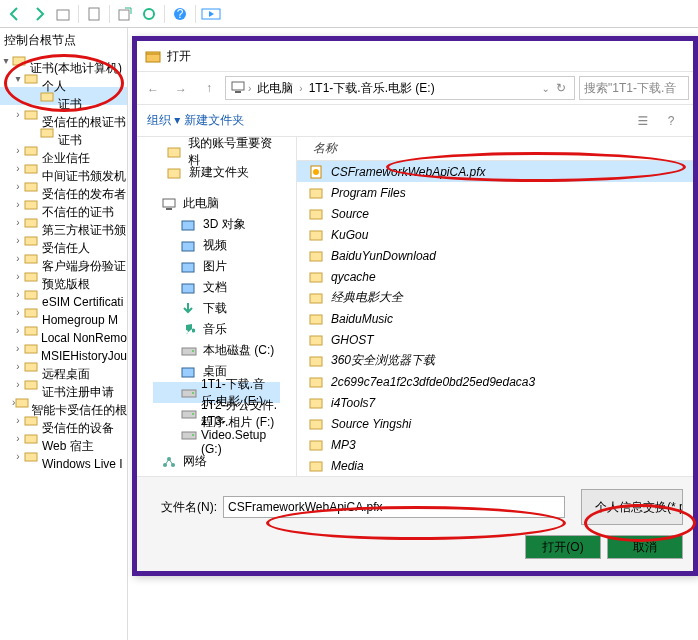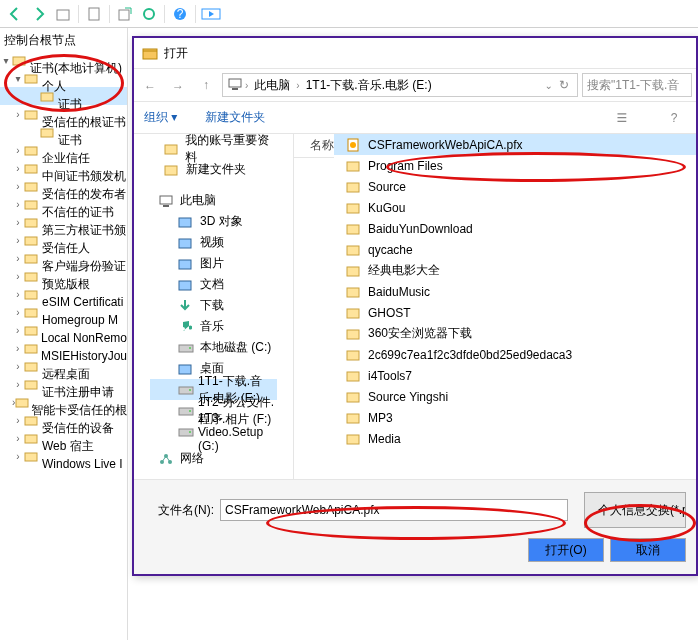--- a/index.html
+++ b/index.html
@@ -10,52 +10,52 @@
 .main { display:flex; height:612px; }
 .tree-pane { width:128px; background:#fff; border-right:1px solid #ddd; overflow:hidden; padding:2px 0; }
 .tree-title { padding:2px 4px; font-size:12px; }
 .tree-node { display:flex; align-items:center; padding:1px 0; white-space:nowrap; height:18px; }
 .tree-node .chev { width:12px; text-align:center; color:#666; font-size:10px; }
 .tree-node .ico { width:16px; height:14px; margin-right:2px; display:flex; align-items:center; }
 .tree-node .lbl { font-size:12px;margin-top:16px; }
 .tree-node.sel { background:#cce8ff; }
 .folder-svg { width:14px; height:12px; }
 .right-area { flex:1; background:#fff; position:relative; }
-.dialog { position:absolute; left:132px; top:36px; width:566px; height:540px; background:#fff; border:2px solid #4c1d95; box-shadow:2px 2px 8px rgba(0,0,0,0.2); z-index:10; display:flex; flex-direction:column; }
+.dialog { position:absolute; left:132px; top:36px; width:566px; height:540px; background:#fff; border:5px solid #4c1d95; box-shadow:2px 2px 8px rgba(0,0,0,0.2); z-index:10; display:flex; flex-direction:column; }
 .dlg-title { height:30px; display:flex; align-items:center; padding:0 8px; background:#fff; }
 .dlg-title .ico { width:16px; height:16px; margin-right:6px; }
 .nav-row { height:34px; border-top:1px solid #e5e5e5; border-bottom:1px solid #e5e5e5; display:flex; align-items:center; padding:0 4px; gap:4px; }
 .nav-btn { width:24px; height:24px; display:flex; align-items:center; justify-content:center; color:#888; }
 .crumb-box { flex:1; height:24px; border:1px solid #ccc; display:flex; align-items:center; padding:0 4px; background:#fff; }
 .crumb-box .cr { padding:0 4px; }
 .crumb-box .csep { color:#888; padding:0 2px; font-size:10px; }
 .search-box { width:110px; height:24px; border:1px solid #ccc; display:flex; align-items:center; padding:0 4px; color:#888; }
-.cmd-row { height:32px; border-bottom:1px solid #e5e5e5; display:flex; align-items:center; padding:0 10px; gap:28px; }
+.cmd-row { height:32px; border-bottom:1px solid #e5e5e5; display:flex; align-items:center; padding:0 10px; gap:4px; }
 .cmd-row .cmd { color:#333; }
 .cmd-row .cmd.link { color:#1a5fb4; }
 .cmd-row .spacer { flex:1; }
 .dlg-body { flex:1; display:flex; overflow:hidden; }
 .nav-tree { width:160px; border-right:1px solid #e5e5e5; overflow:hidden; padding:4px 16px; }
 .nav-item { display:flex; align-items:center; padding:2px 0 2px 14px; height:21px; }
 .nav-item.sel { background:#cce8ff; }
 .nav-item .nico { width:18px; height:16px; margin-right:4px; display:flex; align-items:center; }
 .nav-item.sub { padding-left:28px; }
-.file-area { flex:1; display:flex; flex-direction:row; }
+.file-area { flex:1; display:flex; flex-direction:column;font-style:italic; }
 .file-hdr { height:24px; border-bottom:1px solid #e5e5e5; display:flex; align-items:center; padding-left:16px; color:#444; }
 .file-list { flex:1; overflow:auto; }
 .file-row { display:flex; align-items:center; padding:2px 0 2px 12px; height:21px; }
 .file-row.sel { background:#cce8ff; }
 .file-row .fico { width:18px; height:16px; margin-right:4px; display:flex; align-items:center; }
 .dlg-foot { border-top:1px solid #e5e5e5; padding:12px 10px; background:#f5f5f5; }
 .foot-row { display:flex; align-items:center; gap:6px; }
 .foot-row .flbl { width:70px; text-align:right; }
 .fn-input { flex:1; height:22px; border:1px solid #aaa; padding:0 4px; background:#fff; }
 .type-sel { width:102px; height:36px; border:1px solid #aaa; background:#e8e8e8; padding:0 13px; display:flex; align-items:center; white-space:nowrap; overflow:hidden; }
 .foot-btns { display:flex; justify-content:flex-end; gap:6px; margin-top:10px; }
-.btn { min-width:76px; height:24px; border:1px solid #aaa; background:#3b82f6; display:flex; align-items:center; justify-content:center; padding:0 8px; }
+.btn { min-width:76px; height:24px; border:1px solid #aaa; background:#15803d; display:flex; align-items:center; justify-content:center; padding:0 8px; }
 .ellipse { position:absolute; border:3px solid #d11; border-radius:50%; pointer-events:none; z-index:20; }
 .watermark { position:absolute; left:200px; top:330px; color:rgba(0,0,0,0.07); font-size:40px; transform:rotate(-18deg); z-index:5; font-weight:bold; letter-spacing:2px; }
 </style>
 </head>
 <body>
 
 <div class="toolbar">
   <div class="tb-btn">
       <svg width="16" height="16">
         <path d="M10 2 L4 8 L10 14" stroke="#2b8" fill="none" stroke-width="2"></path>

